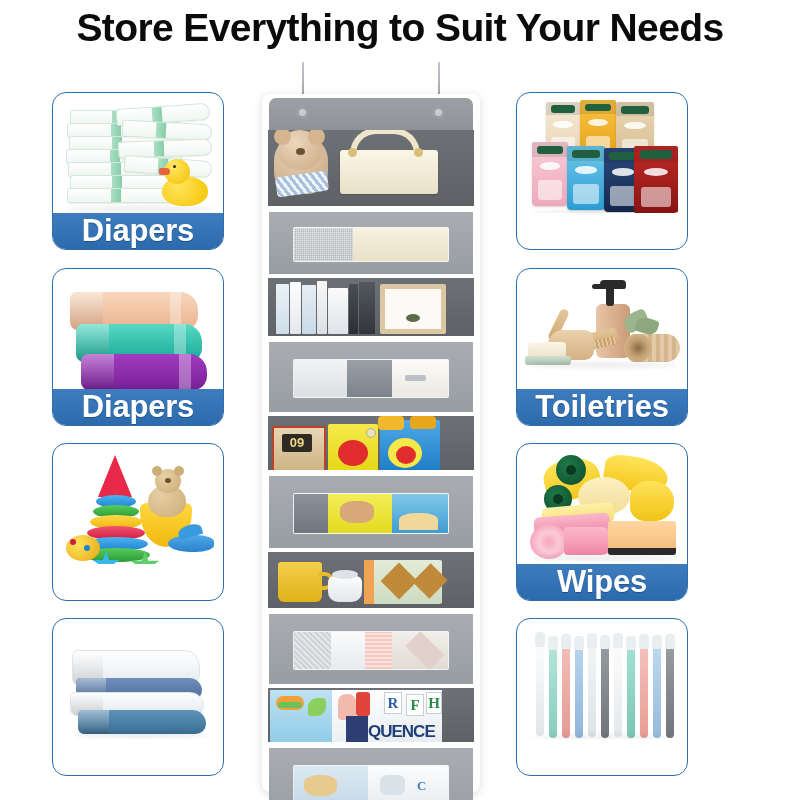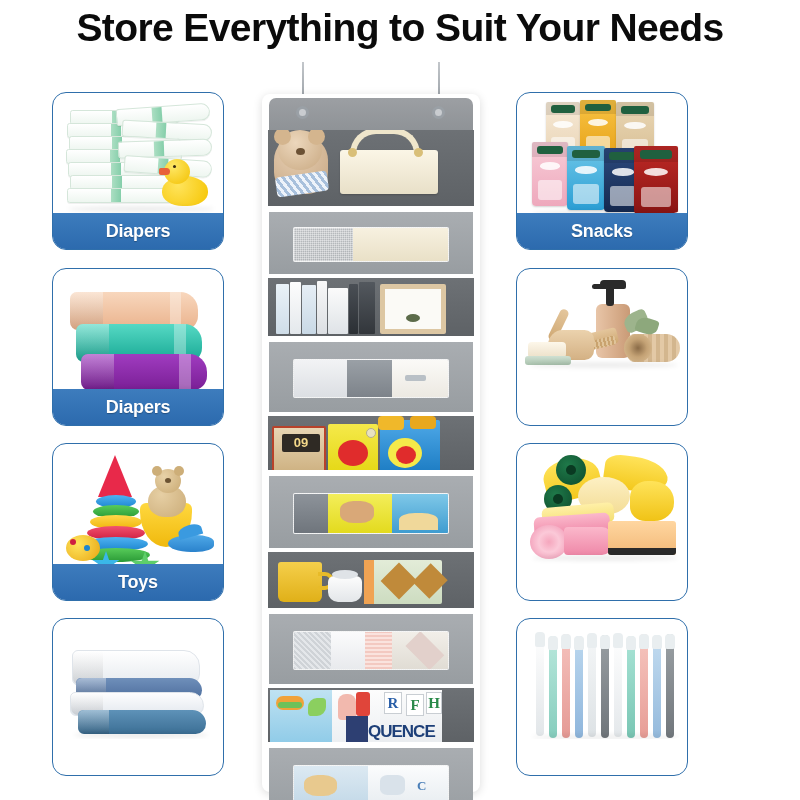--- a/index.html
+++ b/index.html
@@ -40,21 +40,21 @@
     background:#ffffff;
     overflow:hidden;
   }
   .card-label{
     position:absolute;
     left:0;right:0;bottom:0;
     height:36px;
     background:linear-gradient(#3d7cbd,#2c6aae);
     border-radius:0 0 12px 12px;
     color:#ffffff;
-    font-size:18px;
+    font-size:31px;
     font-weight:bold;
     display:flex;align-items:center;justify-content:center;
     letter-spacing:-0.2px;
     text-shadow:0 1px 1px rgba(0,0,0,.28);
     white-space:nowrap;
   }
   .card-label.small{font-size:20.5px;}
 
   
   .sh{position:absolute;}
@@ -199,21 +199,20 @@
     <div class="sh" style="left:109px;top:31px;width:6px;height:5px;background:#6b5332;border-radius:50%;"></div>
     <div class="plane" style="left:112px;top:88px;width:46px;height:17px;"></div>
     <div class="sh" style="left:122px;top:78px;width:24px;height:12px;background:#3a9ae0;border-radius:50% 50% 0 0;transform:rotate(-16deg);"></div>
     <div class="star" style="left:36px;top:104px;width:28px;height:26px;background:#3ab7e8;"></div>
     <div class="star" style="left:74px;top:104px;width:30px;height:28px;background:#5ece6a;"></div>
     <div class="sh" style="left:10px;top:88px;width:34px;height:26px;background:radial-gradient(circle at 35% 35%,#ffe45c,#e8a511);border-radius:50%;"></div>
     <div class="sh" style="left:14px;top:92px;width:6px;height:6px;background:#cf1f41;border-radius:50%;"></div>
     <div class="sh" style="left:28px;top:98px;width:6px;height:6px;background:#1c85cf;border-radius:50%;"></div>
 
   </div>
-  <div class="card-label">Toys</div>
 </div>
 
 <div class="card" style="left:52px;top:618px;width:172px;height:158px;">
   <div class="card-photo">
     <div class="cl" style="left:16px;top:28px;width:126px;height:34px;background:linear-gradient(#ffffff,#e6eaef);border:1px solid #dfe4ea;">
       <div class="f"></div>
       </div>
     <div class="cl" style="left:20px;top:56px;width:126px;height:22px;background:linear-gradient(#6f8fba,#4c6d9c);">
       <div class="f"></div>
       </div>
@@ -266,60 +265,61 @@
         <div class="pic"></div>
       </div>
     <div class="bag" style="left:114px;top:50px;width:44px;height:68px;background:linear-gradient(#c02a26,#881413);">
       <div class="top"></div>
         <div class="win"></div>
         <div class="oval"></div>
         <div class="pic"></div>
       </div>
     <div class="sh" style="left:12px;top:114px;width:146px;height:6px;background:rgba(0,0,0,.07);border-radius:50%;filter:blur(2px);"></div>
   </div>
-  <div class="card-label">Snacks</div>
 </div>
 
 <div class="card" style="left:516px;top:268px;width:172px;height:158px;">
   <div class="card-photo">
     <div class="disp" style="left:76px;top:32px;width:34px;height:54px;"></div>
     <div class="disp-n" style="left:86px;top:14px;width:8px;height:20px;"></div>
     <div class="disp-n" style="left:80px;top:8px;width:26px;height:9px;border-radius:4px 4px 2px 2px;"></div>
     <div class="disp-n" style="left:72px;top:12px;width:12px;height:5px;border-radius:3px;"></div>
     <div class="brushw" style="left:34px;top:36px;width:9px;height:34px;transform:rotate(26deg);border-radius:5px;"></div>
     <div class="brushw" style="left:54px;top:60px;width:44px;height:16px;transform:rotate(-14deg);"></div>
     <div class="sh" style="left:56px;top:68px;width:40px;height:9px;transform:rotate(-14deg);background:repeating-linear-gradient(90deg,#c9a36f,#c9a36f 2px,#e0c49a 2px,#e0c49a 4px);border-radius:2px;"></div>
     <div class="sh" style="left:28px;top:58px;width:46px;height:30px;background:linear-gradient(#ebd2ad,#d4b184);border-radius:16px 10px 10px 16px;"></div>
     <div class="soapbar" style="left:8px;top:70px;width:38px;height:16px;"></div>
     <div class="sh" style="left:5px;top:84px;width:46px;height:9px;background:linear-gradient(#cfe0d2,#a9c2ad);border-radius:3px;"></div>
     <div class="rolltowel" style="left:108px;top:62px;width:52px;height:28px;"></div>
     <div class="sh" style="left:104px;top:62px;width:28px;height:28px;background:radial-gradient(circle at 50% 50%,#8a6b47,#c4a275 45%,#e0c49a);border-radius:50%;"></div>
     <div class="sh" style="left:104px;top:40px;width:24px;height:18px;background:#9db48c;border-radius:50% 20% 50% 20%;transform:rotate(-24deg);"></div>
     <div class="sh" style="left:116px;top:46px;width:22px;height:16px;background:#8da87c;border-radius:50% 20% 50% 20%;transform:rotate(18deg);"></div>
     <div class="sh" style="left:10px;top:90px;width:148px;height:6px;background:rgba(0,0,0,.07);border-radius:50%;filter:blur(2px);"></div>
   </div>
+  <div class="card-label">Toiletries</div>
 </div>
 
 <div class="card" style="left:516px;top:443px;width:172px;height:158px;">
   <div class="card-photo">
     <div class="glove" style="left:24px;top:12px;width:56px;height:40px;transform:rotate(-14deg);"></div>
     <div class="glove" style="left:84px;top:10px;width:64px;height:34px;transform:rotate(8deg);border-radius:30% 55% 45% 30%;"></div>
     <div class="sh" style="left:110px;top:34px;width:44px;height:40px;background:linear-gradient(#ffe35a,#f0c316);border-radius:40% 50% 45% 35%;"></div>
     <div class="sh" style="left:58px;top:30px;width:52px;height:38px;background:linear-gradient(#fdf0c4,#f3dc94);border-radius:50%;"></div>
     <div class="padgreen" style="left:36px;top:8px;width:30px;height:30px;"></div>
     <div class="sh" style="left:46px;top:18px;width:10px;height:10px;background:#0a3a22;border-radius:50%;"></div>
     <div class="padgreen" style="left:24px;top:38px;width:28px;height:28px;"></div>
     <div class="sh" style="left:33px;top:47px;width:10px;height:10px;background:#0a3a22;border-radius:50%;"></div>
     <div class="sh" style="left:22px;top:58px;width:72px;height:20px;background:linear-gradient(#fff0a8,#f3dd6f);border-radius:6px;transform:rotate(-5deg);"></div>
     <div class="sh" style="left:14px;top:68px;width:76px;height:20px;background:linear-gradient(#fbb8cb,#ef88a8);border-radius:6px;transform:rotate(-4deg);"></div>
     <div class="clothroll" style="left:10px;top:78px;width:38px;height:34px;background:radial-gradient(circle at 50% 50%,#f5a6bd,#fbc9d8 40%,#ef8fae);"></div>
     <div class="sh" style="left:44px;top:80px;width:48px;height:28px;background:linear-gradient(#fbb8cb,#ef88a8);border-radius:4px 10px 10px 4px;"></div>
     <div class="sponge" style="left:88px;top:74px;width:68px;height:34px;"></div>
     <div class="sh" style="left:12px;top:108px;width:146px;height:6px;background:rgba(0,0,0,.07);border-radius:50%;filter:blur(2px);"></div>
   </div>
+  <div class="card-label">Wipes</div>
 </div>
 
 <div class="card" style="left:516px;top:618px;width:172px;height:158px;">
   <div class="card-photo">
     <div class="tb" style="left:16px;top:10px;width:8px;height:104px;background:linear-gradient(#ffffff,#e2e6e9);">
         <div class="head"></div>
       </div>
     <div class="tb" style="left:29px;top:14px;width:8px;height:102px;background:linear-gradient(#b9e8dc,#86cdbd);">
         <div class="head"></div>
       </div>
@@ -410,21 +410,21 @@
         <div class="it" style="left:34%;top:0;width:30%;bottom:0;background:linear-gradient(#9aa0a6,#7d838a);"></div>
         <div class="it" style="left:64%;top:0;right:0;bottom:0;background:linear-gradient(#fbfaf7,#ece9e2);"></div>
         <div class="it" style="left:72%;top:42%;width:14%;height:16%;background:#b9c0c6;border-radius:2px;"></div>
       </div>
     </div>
     <div class="divider" style="top:318px;"></div>
 
     <div class="shelf" style="left:0;right:0;top:322px;height:58px;">
       <div class="shelf-in">
         <div class="it" style="left:4px;top:10px;width:54px;height:46px;background:linear-gradient(#e8d6b4,#cfb384);border:2px solid #b8422a;box-sizing:border-box;border-radius:2px;"></div>
-        <div class="it" style="left:14px;top:18px;width:38px;height:18px;background:#2f2a24;border-radius:2px;color:#f5d98a;font-size:13px;font-weight:bold;text-align:center;line-height:18px;font-family:'Liberation Sans',sans-serif;">09</div>
+        <div class="it" style="left:14px;top:18px;width:30px;height:18px;background:#2f2a24;border-radius:2px;color:#f5d98a;font-size:13px;font-weight:bold;text-align:center;line-height:18px;font-family:'Liberation Sans',sans-serif;">09</div>
         <div class="it" style="left:60px;top:8px;width:50px;height:48px;background:linear-gradient(#f5e94a,#e5d816);border-radius:2px;"></div>
         <div class="it" style="left:70px;top:24px;width:30px;height:26px;background:#e02c2c;border-radius:50%;"></div>
         <div class="it" style="left:98px;top:12px;width:10px;height:10px;background:#e8e2c0;border-radius:50%;border:1px solid #b3ae8e;box-sizing:border-box;"></div>
         <div class="it" style="left:112px;top:4px;width:60px;height:52px;background:linear-gradient(#4fa9e8,#1d7dc4);border-radius:2px;"></div>
         <div class="it" style="left:120px;top:22px;width:34px;height:30px;background:#f5e94a;border-radius:50%;"></div>
         <div class="it" style="left:128px;top:30px;width:20px;height:18px;background:#e02c2c;border-radius:50%;"></div>
         <div class="it" style="left:110px;top:0px;width:26px;height:14px;background:#f0b82a;border-radius:4px;"></div>
         <div class="it" style="left:142px;top:0px;width:26px;height:13px;background:#e8a81e;border-radius:4px;"></div>
       </div>
     </div>

